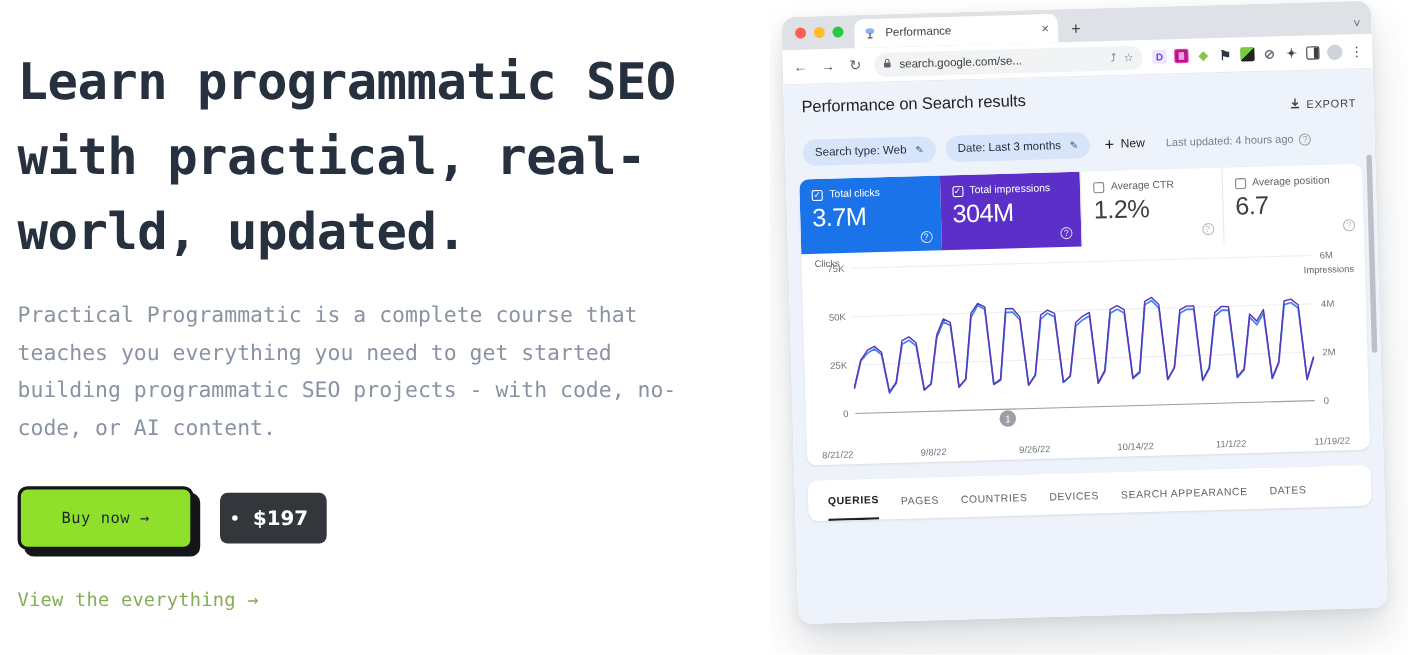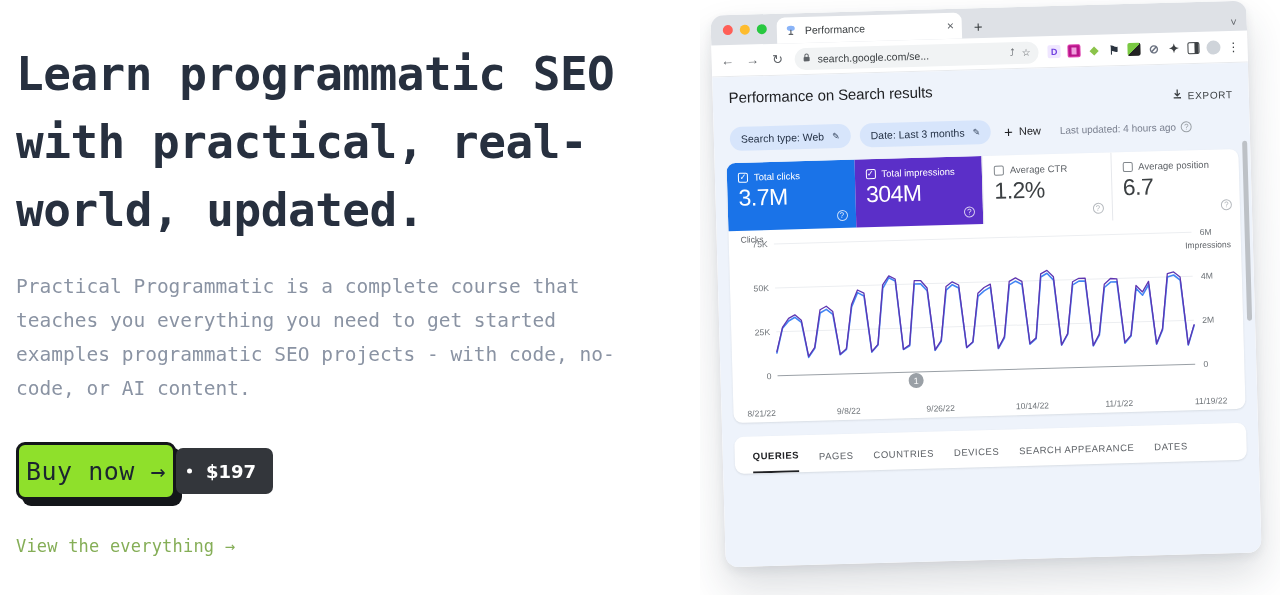--- a/index.html
+++ b/index.html
@@ -43,29 +43,30 @@
   }
   .buy-btn {
     position: relative;
     display: flex; align-items: center; justify-content: center;
     width: 160px; height: 58px;
     background: #8fe02b;
     color: #1b2430;
     border: 3px solid #14161a;
     border-radius: 9px;
     font-family: "DejaVu Sans Mono", monospace;
-    font-size: 25px;
+    font-size: 14px;
     font-weight: 400;
     letter-spacing: 0.5px;
     box-shadow: 6px 6px 0 0 #14161a;
     cursor: pointer;
     user-select: none;
   }
   .price-tag-wrap {
     position: relative;
+    margin-left: 24px;
     display: flex; align-items: center;
   }
   .price-tag {
     position: relative;
     height: 46px;
     background: #33363b;
     border-radius: 7px;
     display: flex; align-items: center;
     padding: 0 17px 0 30px;
     color: #ffffff;
@@ -291,21 +292,21 @@
     background:#bdc1c6; border-radius: 3px;
   }
 </style>
 </head>
 <body>
 
 <div class="page">
 
   <div class="left">
     <h1 class="headline">Learn programmatic SEO with practical, real-world, updated.</h1>
-    <p class="subcopy">Practical Programmatic is a complete course that teaches you everything you need to get started examples programmatic SEO projects - with code, no-code, or AI content.</p>
+    <p class="subcopy">Practical Programmatic is a complete course that teaches you everything you need to get started building programmatic SEO projects - with code, no-code, or AI content.</p>
 
     <div class="cta-row">
       <div class="buy-btn">
         <span>Buy now →</span>
       </div>
       <div class="price-tag-wrap">
         <div class="price-tag">
           <span class="tag-hole"></span>
           <span>$197</span>
         </div>

